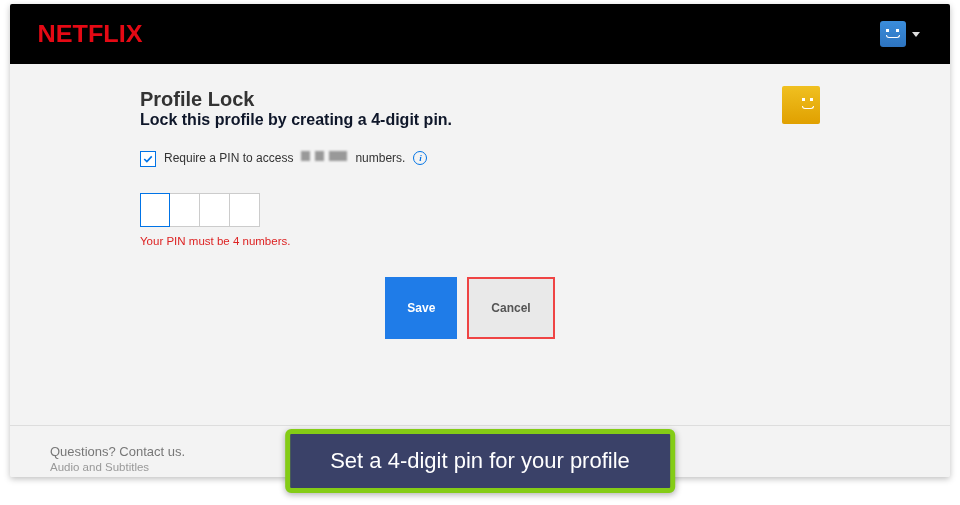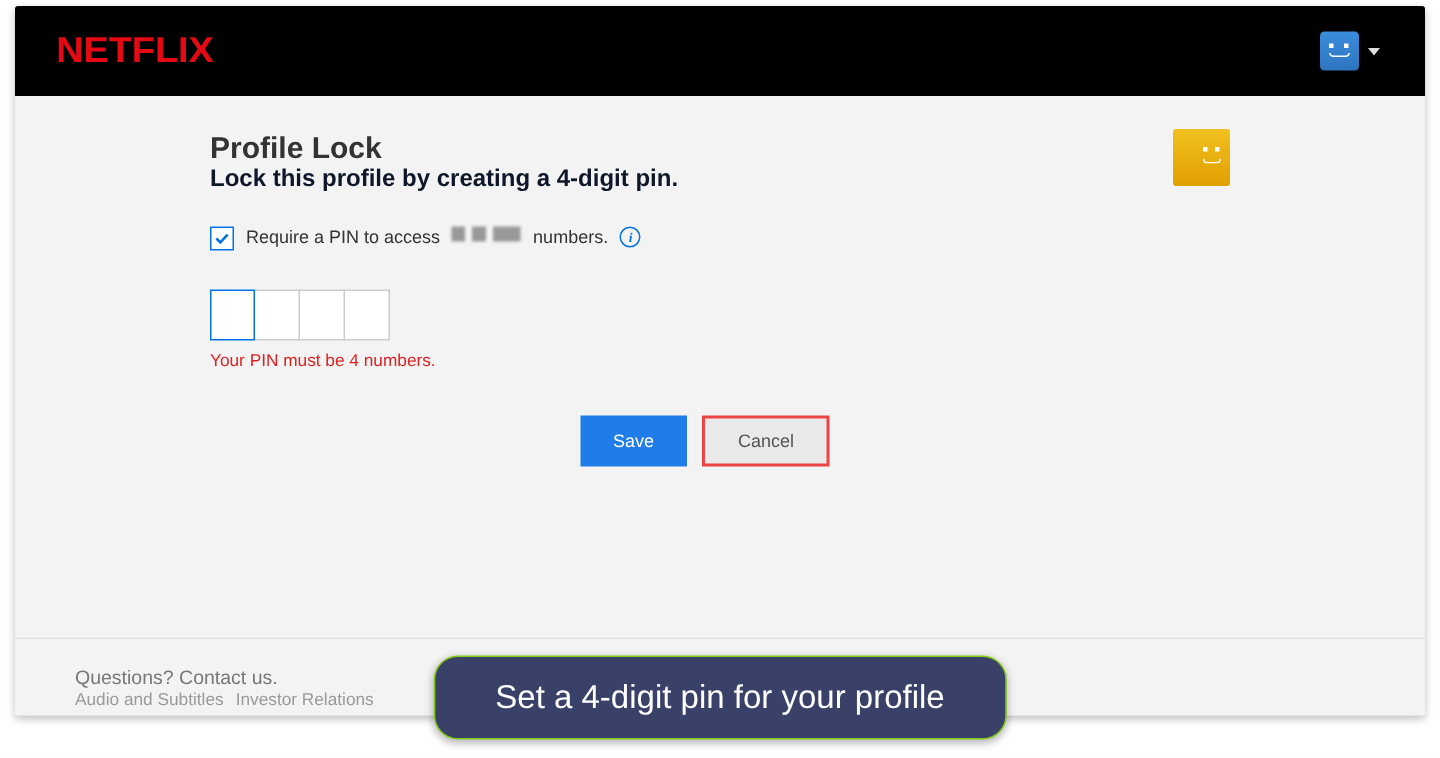--- a/index.html
+++ b/index.html
@@ -135,24 +135,25 @@
     margin-bottom: 30px;
   }
   .button-row {
     display: flex;
     gap: 10px;
     justify-content: center;
     margin-left: -20px;
   }
   .btn {
     font-size: 12px;
-    padding: 8px 22px;
+    padding: 22px 22px;
     border: none;
     cursor: pointer;
     min-width: 64px;
+    font-weight: bold;
   }
   .btn-primary {
     background: #1f7ce8;
     color: #fff;
   }
   .btn-secondary {
     background: #e9e9e9;
     color: #555;
     border: 2px solid #ef4444;
   }
@@ -194,22 +195,22 @@
   
   .caption {
     position: absolute;
     left: 50%;
     transform: translateX(-50%);
     bottom: 12px;
     background: #3a4168;
     color: #fff;
     font-size: 22px;
     padding: 14px 40px;
-    border-radius: 16px;
-    border: 1px solid #84cc16;
+    border-radius: 6px;
+    border: 5px solid #84cc16;
     box-shadow: 0 2px 6px rgba(0,0,0,0.3);
     white-space: nowrap;
   }
 </style>
 </head>
 <body>
 
 <div class="outer-frame">
 
   <div class="header">
@@ -251,19 +252,18 @@
       <button class="btn btn-primary">Save</button>
       <button class="btn btn-secondary">Cancel</button>
     </div>
   </div>
 
   <div class="footer-divider"></div>
   <div class="footer">
     <div class="footer-q">Questions? Contact us.</div>
     <div class="footer-links">
       <a>Audio and Subtitles</a>
-      <a>Investor Relations</a>
     </div>
   </div>
 
 </div>
 
 <div class="caption">Set a 4-digit pin for your profile</div>
 
 </body></html>

